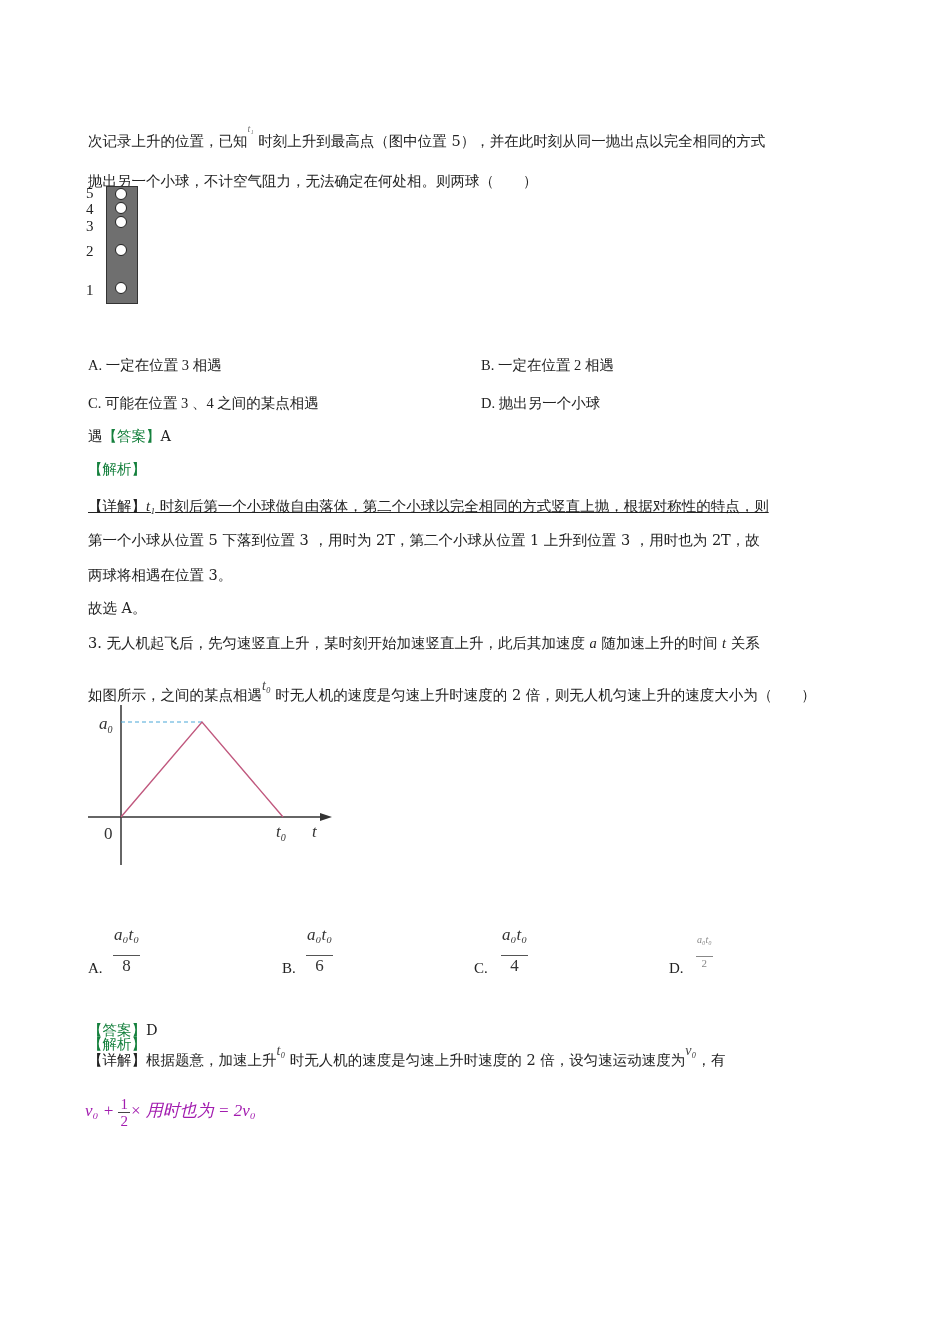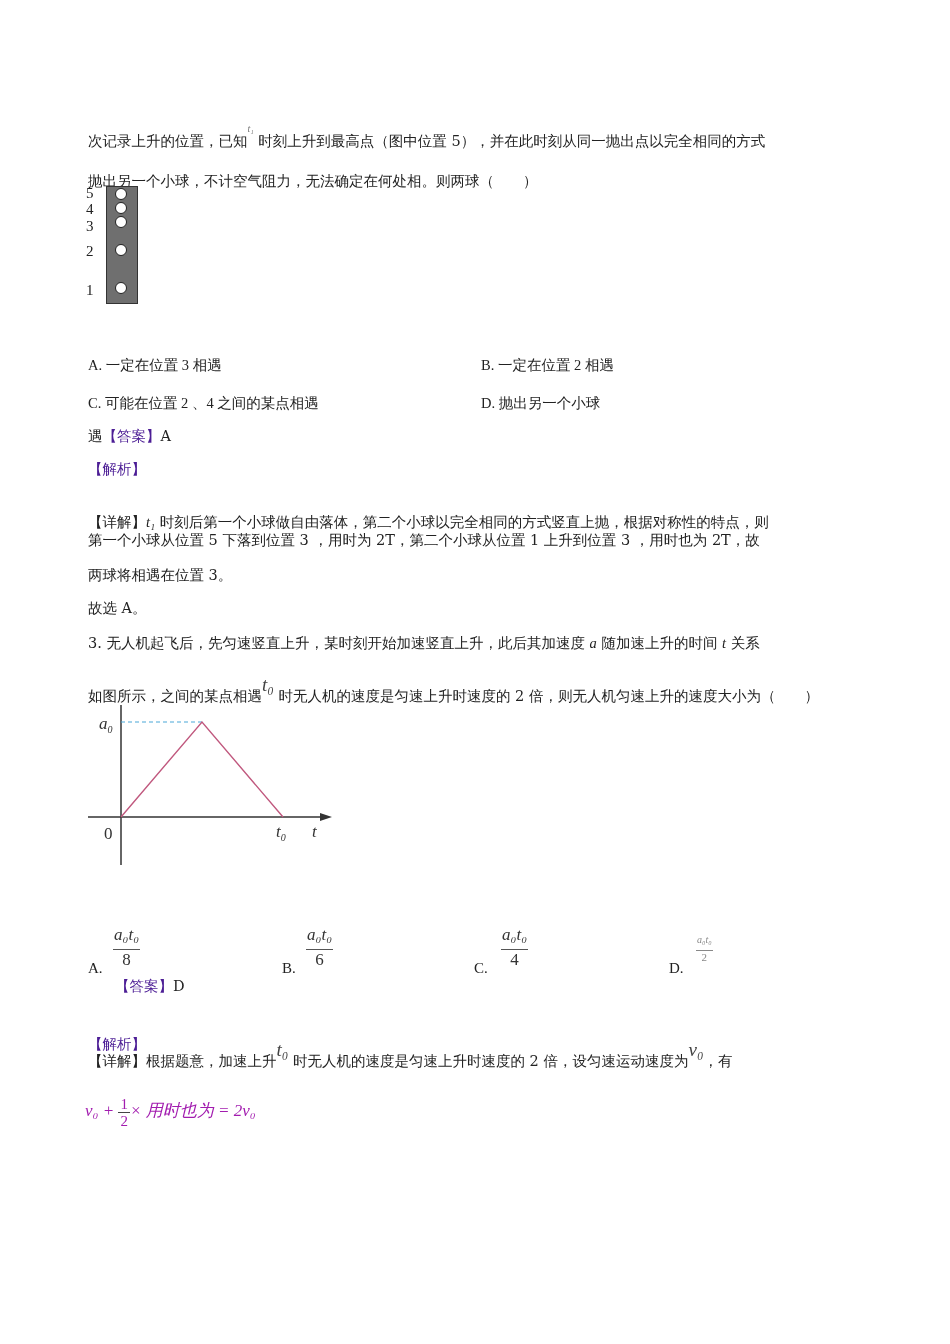--- a/index.html
+++ b/index.html
@@ -3,41 +3,41 @@
   <meta charset="utf-8">
   <style>
     html, body { margin: 0; padding: 0; background: #ffffff; }
     body {
       width: 950px; height: 1344px; position: relative; overflow: hidden;
       font-family: "DejaVu Serif", "Liberation Serif", serif;
       color: #222;
       font-size: 14.5px;
     }
     .line { position: absolute; left: 88px; white-space: nowrap; line-height: 20px; }
-    .blue { color: #4c1d95; }
+    .blue { color: #15803d; }
     .ital { font-style: italic; font-family: "Liberation Serif", serif; }
     .sup-small { position: relative; top: -14px; font-size: 10px; color: #777; font-style: italic; font-family: "Liberation Serif", serif; }
-    .sup-t0 { position: relative; top: -10px; font-size: 19px; color: #444; font-style: italic; font-family: "Liberation Serif", serif; }
+    .sup-t0 { position: relative; top: -10px; font-size: 14px; color: #444; font-style: italic; font-family: "Liberation Serif", serif; }
 
     
     .strobe { position: absolute; left: 86px; top: 186px; width: 56px; height: 120px; }
     .strobe .bar { position: absolute; left: 20px; top: 0; width: 32px; height: 118px; background: #6f6f6f; border: 1px solid #333; box-sizing: border-box; }
     .strobe .ball { position: absolute; width: 12px; height: 12px; border: 1.5px solid #222; border-radius: 50%; background: #fff; left: 29px; box-sizing: border-box; }
     .strobe .num { position: absolute; left: 0; font-family: "Liberation Serif", serif; font-size: 15px; color: #222; line-height: 15px; }
 
     .opt { position: absolute; white-space: nowrap; line-height: 20px; font-family: Liberation Serif, serif; }
 
     
     .graph { position: absolute; left: 86px; top: 705px; width: 262px; height: 165px; }
 
     
     .frac-opt { position: absolute; top: 926px; height: 55px; }
     .frac-opt .lab { position: absolute; left: 0; top: 34px; font-family: "Liberation Serif", serif; font-size: 15px; }
     .frac { position: absolute; top: 0; text-align: center; font-family: "Liberation Serif", serif; color: #333; }
-    .frac .num { font-style: italic; font-size: 17px; line-height: 18px; padding: 0 1px 5px; border-bottom: 1.5px solid #555; }
+    .frac .num { font-style: italic; font-size: 17px; line-height: 18px; padding: 0 1px 11px; border-bottom: 1.5px solid #555; }
     .frac .den { font-size: 17px; line-height: 20px; }
     .frac.small .num { font-size: 10px; line-height: 11px; border-bottom: 1px solid #888; color: #888; }
     .frac.small .den { font-size: 11px; line-height: 13px; color: #888; }
 
     .equation { position: absolute; left: 85px; top: 1096px; height: 60px; font-family: "Liberation Serif", serif; font-style: italic; font-size: 17px; color: #a21caf; }
     .equation .half { display: inline-block; vertical-align: middle; text-align: center; font-style: normal; font-size: 15px; line-height: 16px; }
     .equation .half .n { border-bottom: 1px solid #444; padding: 0 2px; }
   </style>
 </head>
 <body>
@@ -56,29 +56,29 @@
   <div class="ball" style="top:96px;"></div>
   <span class="num" style="top:0px;">5</span>
   <span class="num" style="top:16px;">4</span>
   <span class="num" style="top:33px;">3</span>
   <span class="num" style="top:58px;">2</span>
   <span class="num" style="top:97px;">1</span>
 </div>
 
 <div class="opt" style="left:88px; top:355px;">A.  一定在位置  3 相遇</div>
 <div class="opt" style="left:481px; top:355px;">B.  一定在位置  2 相遇</div>
-<div class="opt" style="left:88px; top:393px;">C.  可能在位置  2 、4 之间的某点相遇</div>
+<div class="opt" style="left:88px; top:393px;">C.  可能在位置  3 、4 之间的某点相遇</div>
 <div class="opt" style="left:481px; top:393px;">D.  抛出另一个小球</div>
 
 <div class="line" style="top:426px;">
   <span>遇</span><span class="blue">【答案】</span><span>A</span>
 </div>
 <div class="line blue" style="top:459px;">【解析】</div>
 
-<div class="line" style="top:512px;">
+<div class="line" style="top:496px;text-decoration:underline;">
   <span>【详解】</span><span class="ital">t₁</span><span> 时刻后第一个小球做自由落体，第二个小球以完全相同的方式竖直上抛，根据对称性的特点，则</span>
 </div>
 <div class="line" style="top:530px;">第一个小球从位置  5 下落到位置  3 ，用时为  2T，第二个小球从位置  1 上升到位置  3 ，用时也为  2T，故</div>
 <div class="line" style="top:565px;">两球将相遇在位置  3。</div>
 <div class="line" style="top:598px;">故选  A。</div>
 
 <div class="line" style="top:633px;">
   <span>3.  无人机起飞后，先匀速竖直上升，某时刻开始加速竖直上升，此后其加速度 </span><span class="ital">a</span><span> 随加速上升的时间 </span><span class="ital">t</span><span> 关系</span>
 </div>
 <div class="line" style="top:685px;">
@@ -121,21 +121,21 @@
   </div>
 </div>
 <div class="frac-opt" style="left:669px;">
   <span class="lab">D.</span>
   <div class="frac small" style="left:27px; top:8px;">
     <div class="num">a₀t₀</div>
     <div class="den">2</div>
   </div>
 </div>
 
-<div class="line" style="top:976px;margin-left:27px;">
+<div class="line" style="top:1020px;">
   <span class="blue">【答案】</span><span>D</span>
 </div>
 <div class="line blue" style="top:1034px;">【解析】</div>
 
 <div class="line" style="top:1050px;">
   <span>【详解】</span><span>根据题意，加速上升</span><span class="sup-t0">t₀</span><span> 时无人机的速度是匀速上升时速度的 2 倍，设匀速运动速度为</span><span class="sup-t0">v₀</span><span>，有</span>
 </div>
 
 <div class="equation">
   <span>v₀ + </span><span class="half"><div class="n">1</div><div>2</div></span><span>× 用时也为 = 2v₀</span>

